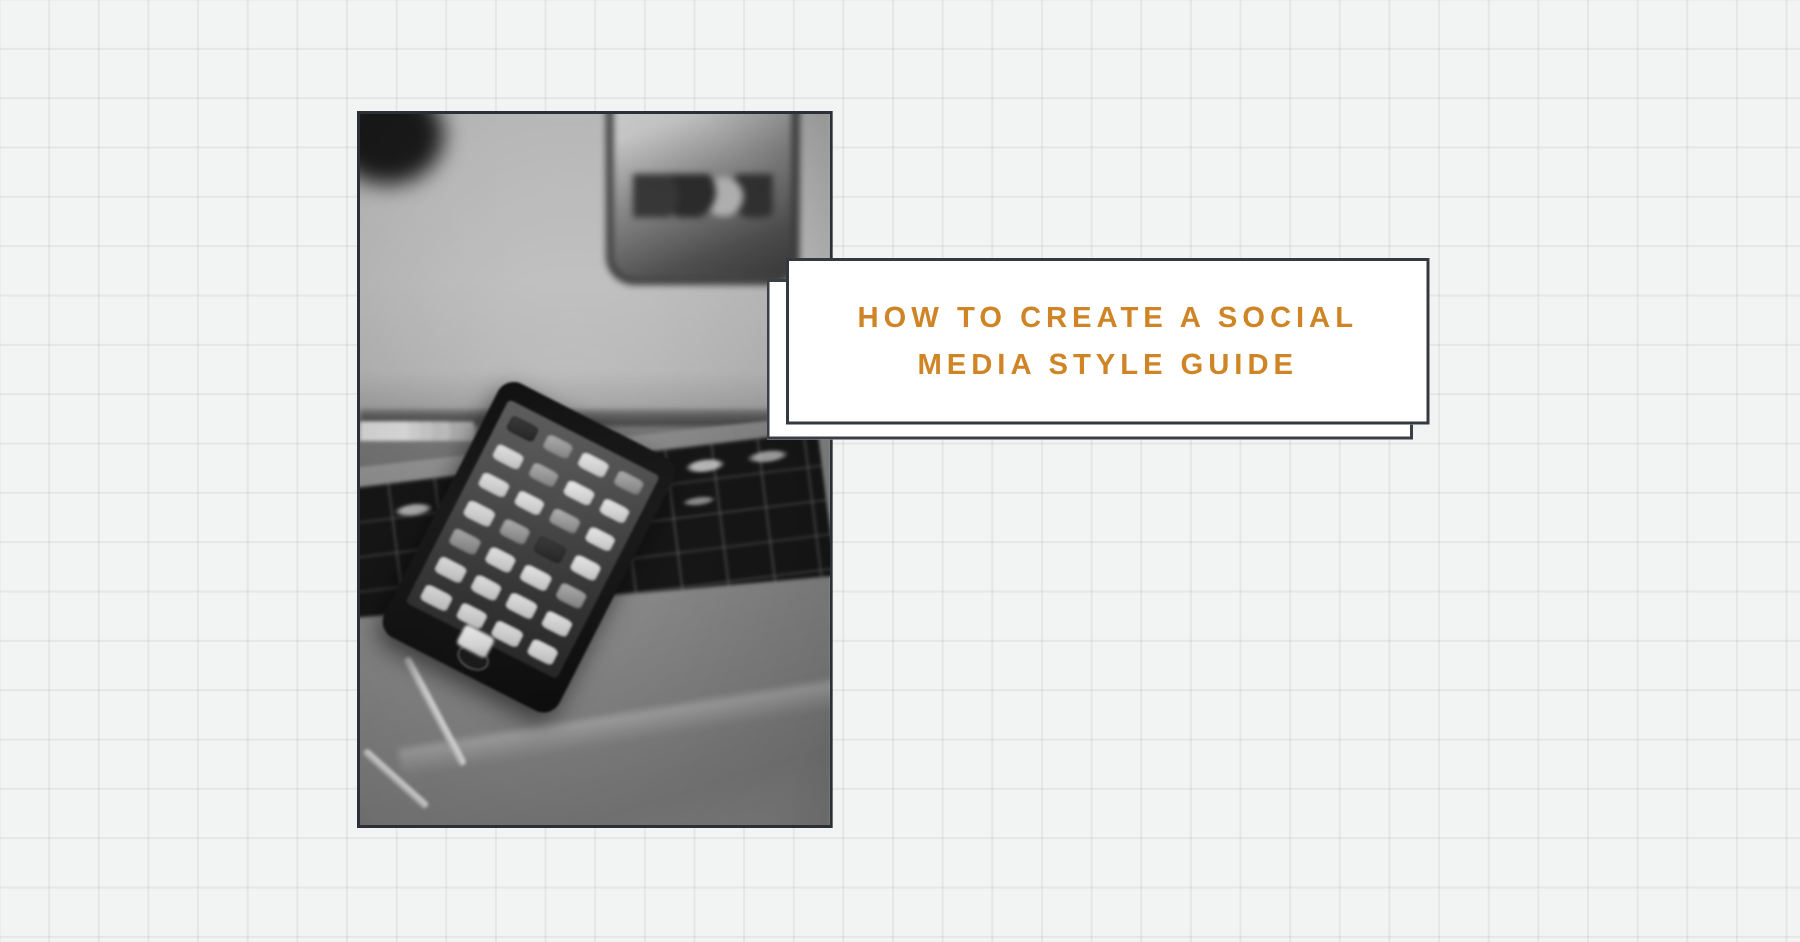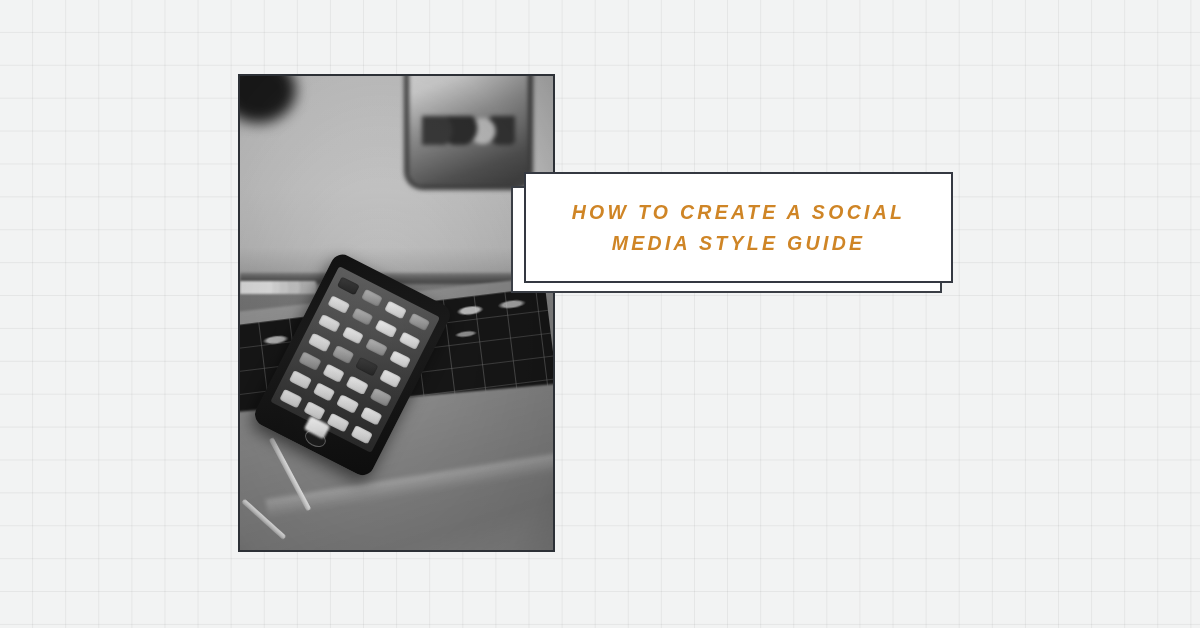--- a/index.html
+++ b/index.html
@@ -13,21 +13,20 @@
     font-family: "Liberation Sans", sans-serif;
     background: #f2f2f2;
   }
 
   #canvas {
     position: relative;
     width: 1200px;
     height: 628px;
     background-color: #f2f3f3;
     overflow: hidden;
-    font-style: italic;
   }
 
   
   #grid {
     position: absolute;
     inset: 0;
     background-image:
       linear-gradient(to right, rgba(0,0,0,0.055) 1px, transparent 1px),
       linear-gradient(to bottom, rgba(0,0,0,0.055) 1px, transparent 1px);
     background-size: 33.1px 32.9px;

